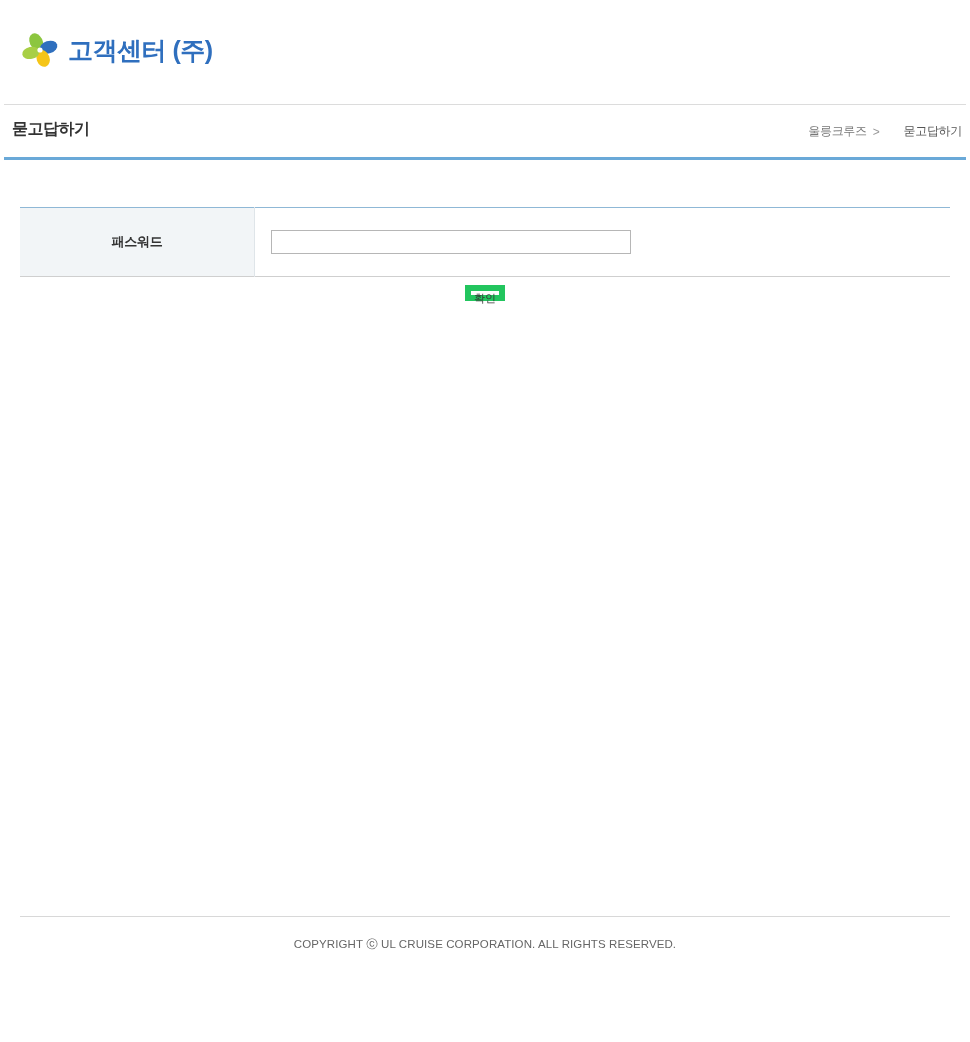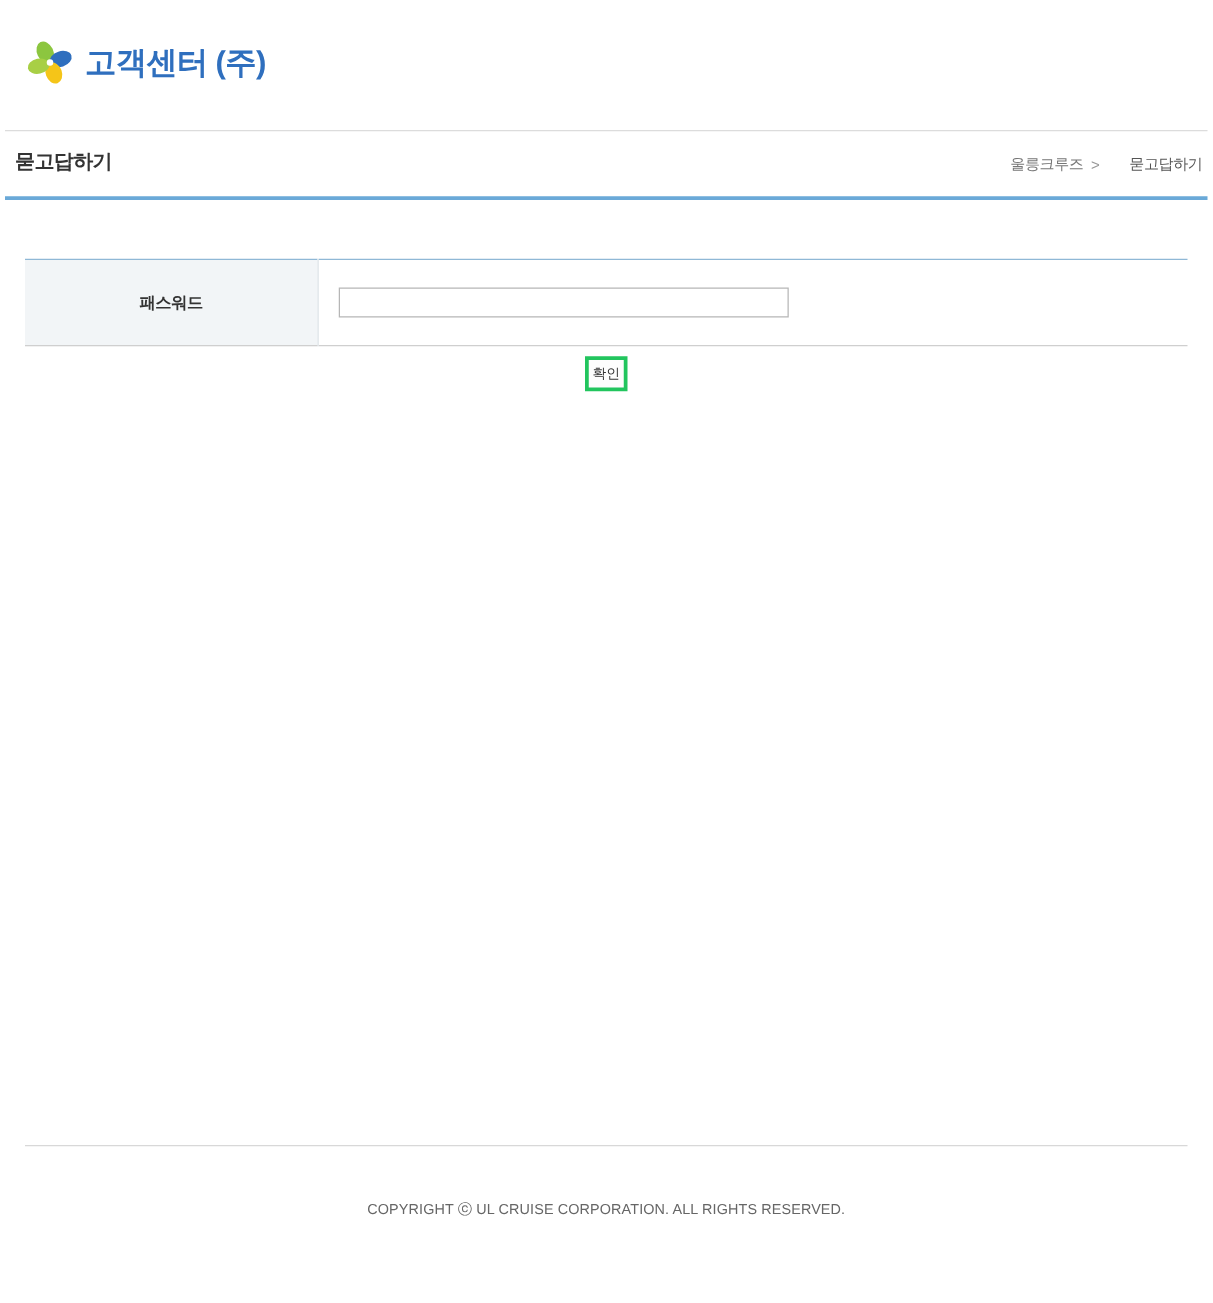--- a/index.html
+++ b/index.html
@@ -126,24 +126,24 @@
     color: #333333;
     box-sizing: content-box;
   }
   .btn-row {
     margin-top: 8px;
     text-align: center;
   }
   .confirm-btn {
     display: inline-block;
     min-width: 28px;
-    height: 28px;
+    height: 16px;
     line-height: 14px;
     padding: 0 3px;
-    border: 3px solid #22c55e;
+    border: 6px solid #22c55e;
     background: #fdfdfd;
     font-family: "Liberation Sans", sans-serif;
     font-size: 11px;
     color: #333333;
     cursor: pointer;
   }
 
   
   .footer {
     position: absolute;
@@ -151,21 +151,20 @@
     right: 20px;
     top: 916px;
     border-top: 1px solid #d8d8d8;
     padding-top: 20px;
     text-align: center;
   }
   .copyright {
     font-size: 11.5px;
     color: #666666;
     letter-spacing: 0.1px;
-    margin-top: 23px;
   }
 </style>
 </head>
 <body>
 
 <div class="page">
 
   <div class="header">
     <a class="logo-wrap" href="#">
       <span class="logo-mark">

